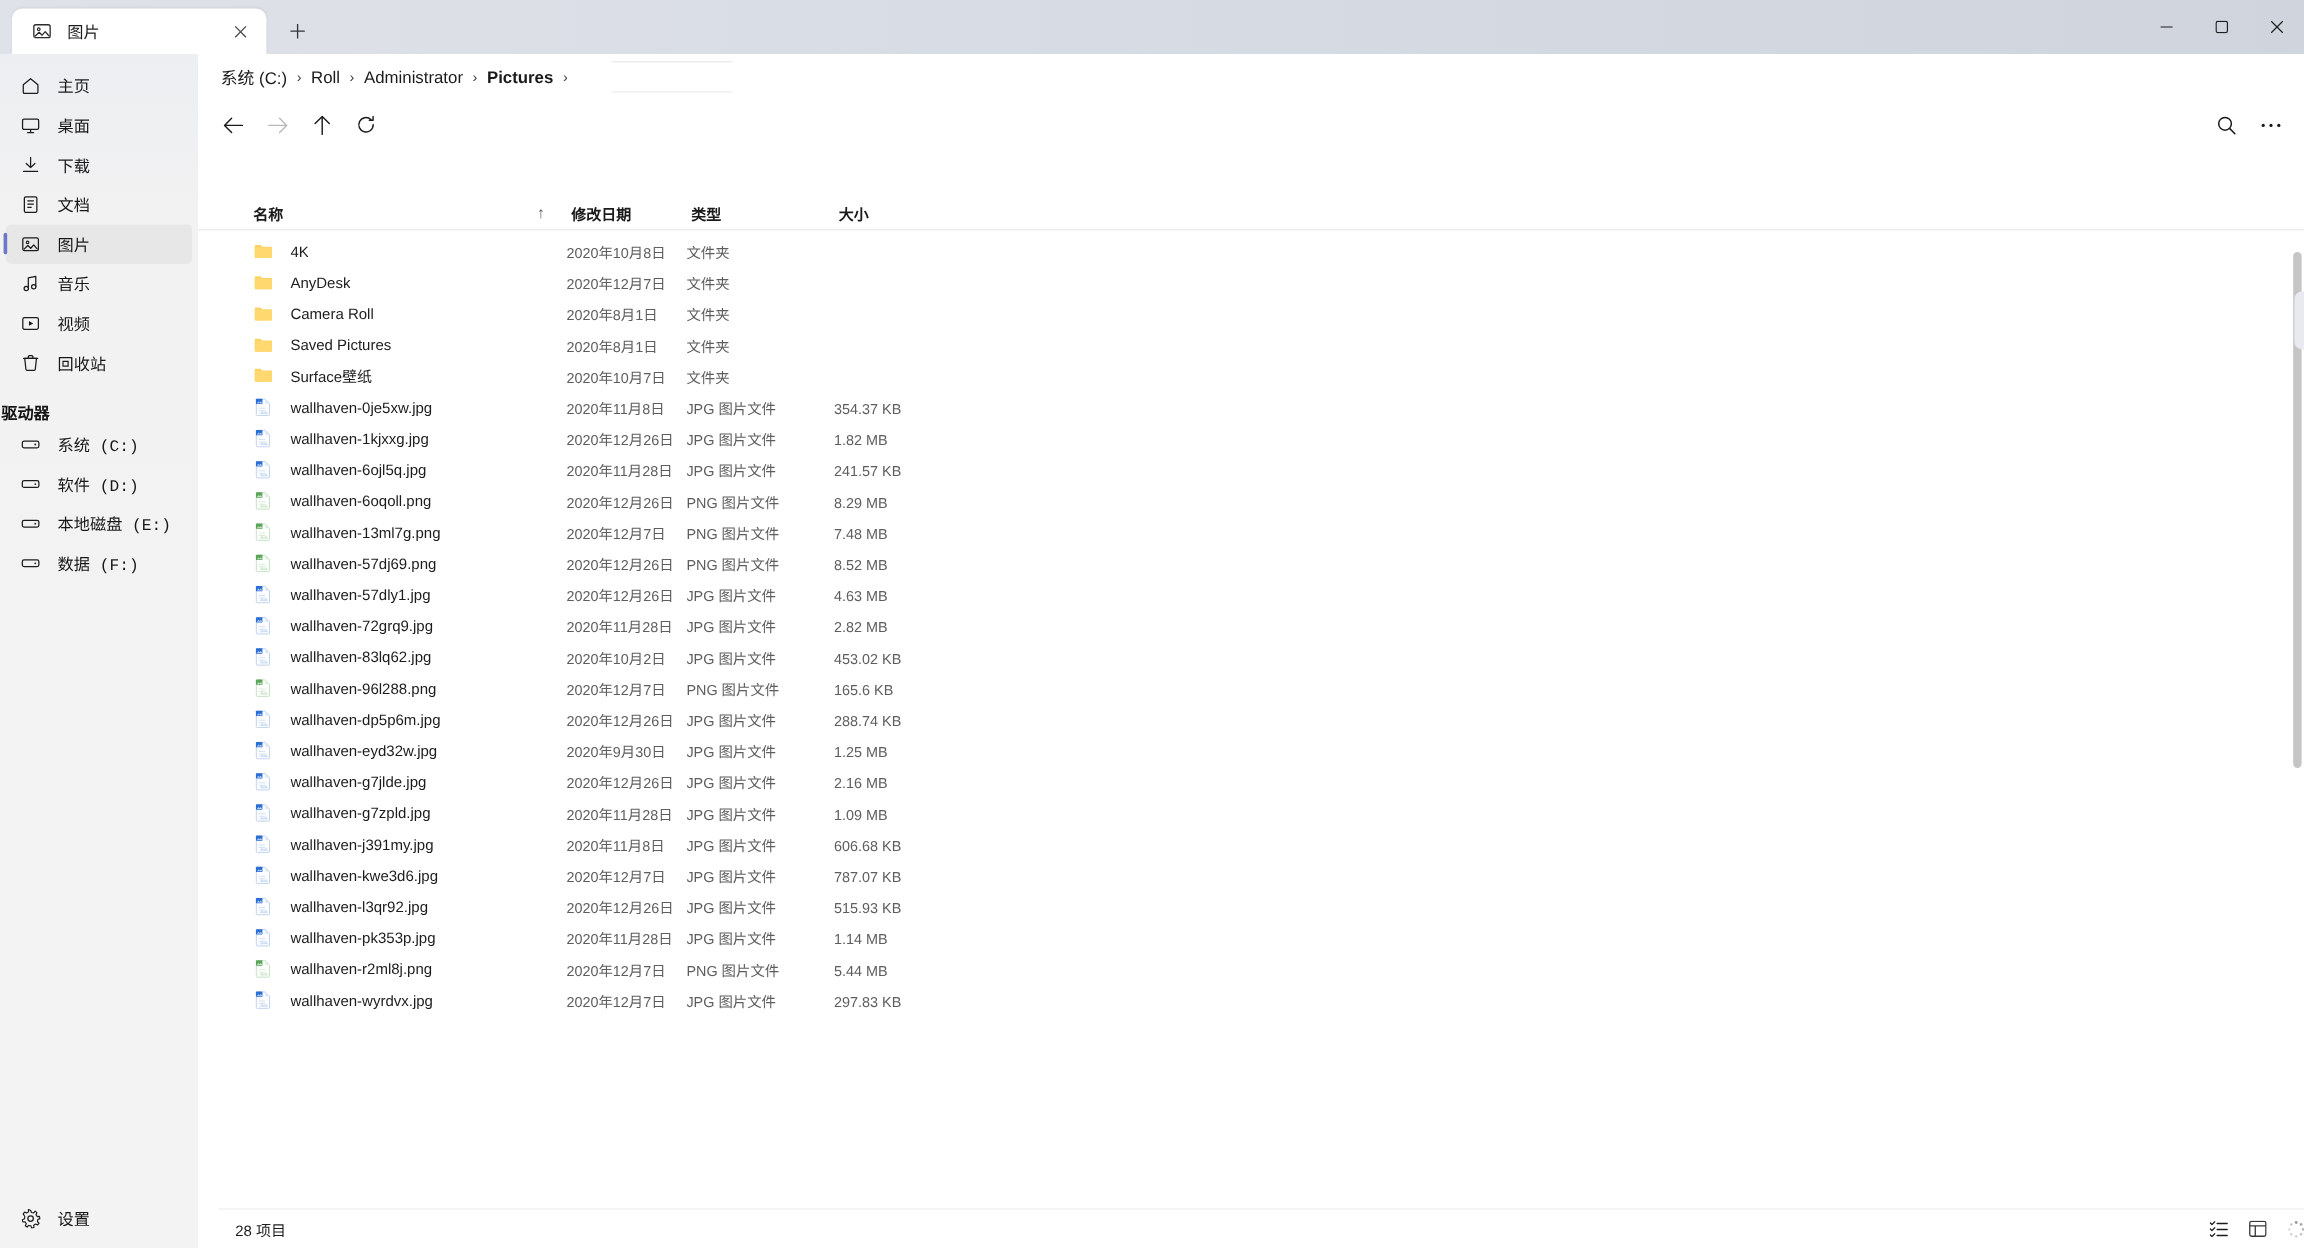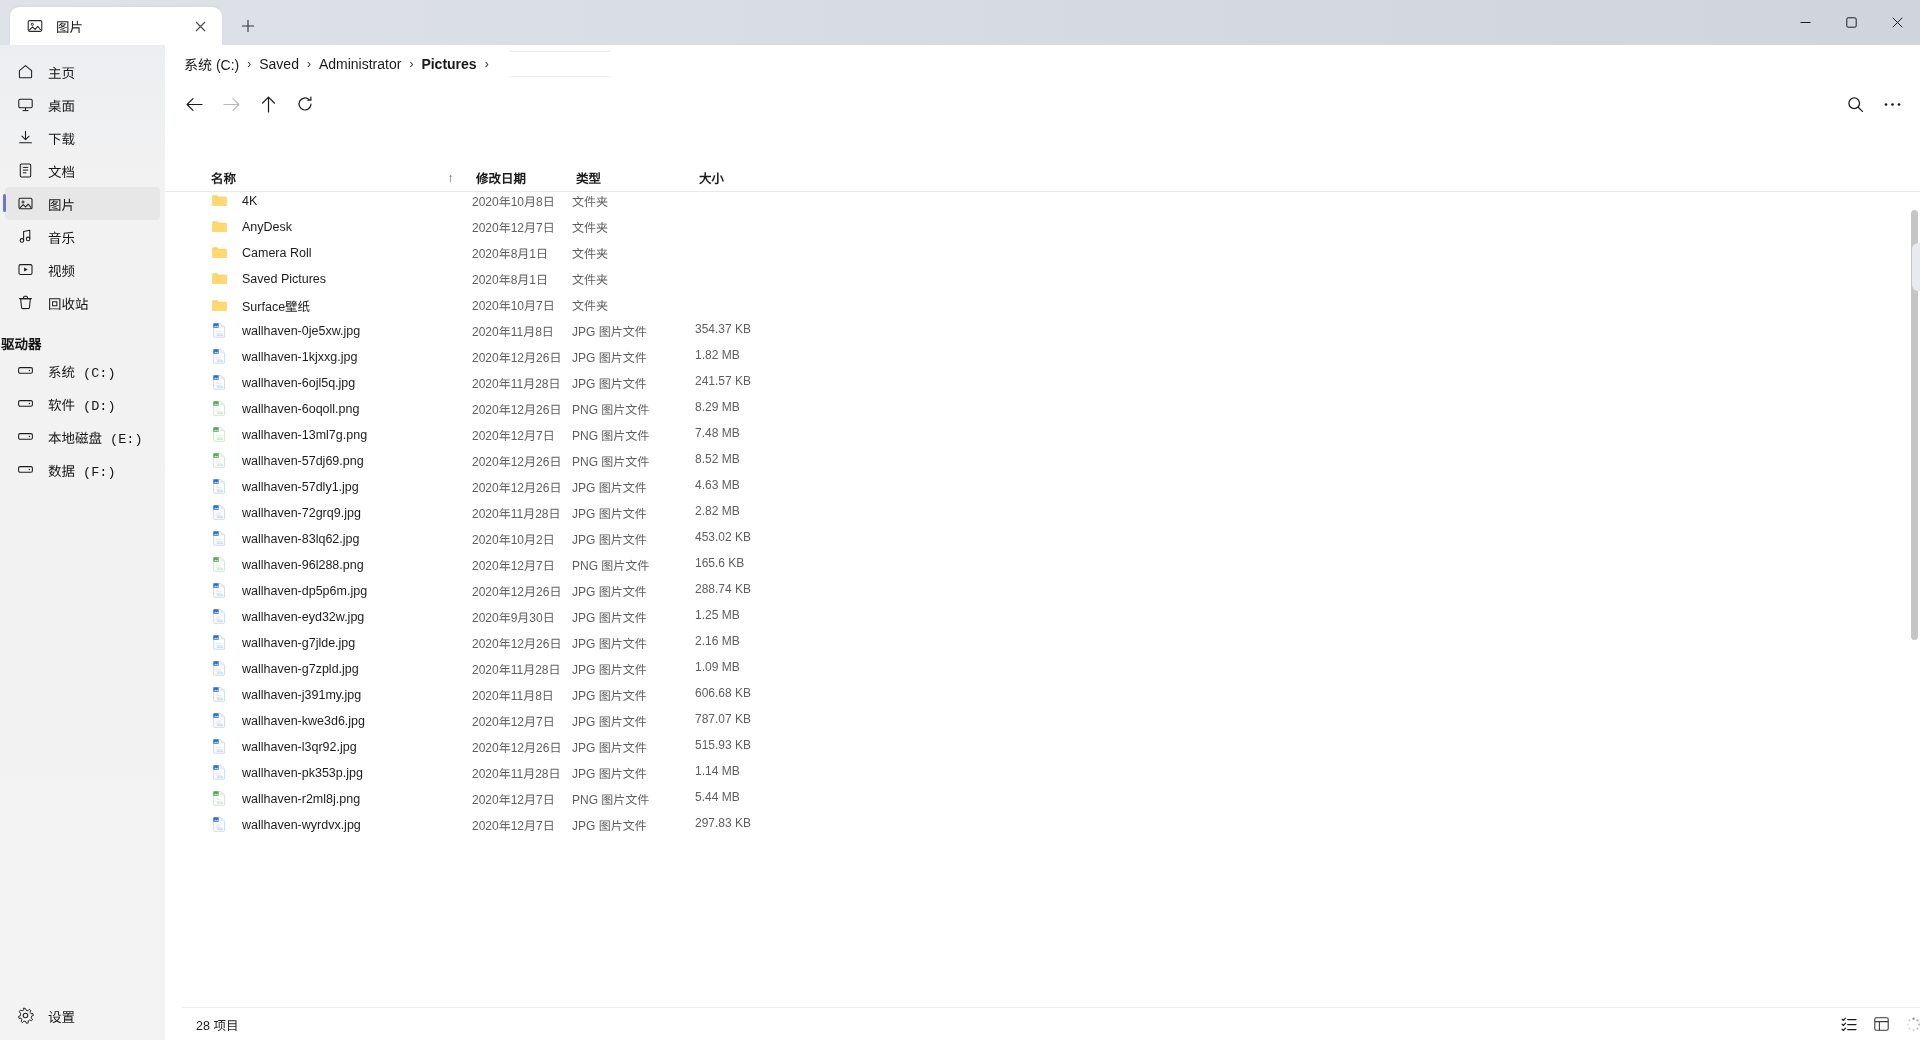--- a/index.html
+++ b/index.html
@@ -145,21 +145,21 @@
   .c-name { width: 265px; }
   .c-date { width: 100px; }
   .c-type { width: 123px; }
   .c-size { width: 120px; }
 
   #filelist {
     position: absolute; left: 0; top: 147px; width: 1755px; height: 670px;
     overflow: hidden;
   }
   .row {
-    display: flex; align-items: flex-start; height: 26px; cursor: default;
+    display: flex; align-items: flex-end; height: 26px; cursor: default;
     margin: 0 6px 0 6px; border-radius: 4px;
   }
   .cell { font-size: 12.5px; color: #1c1c1c; overflow: hidden; white-space: nowrap; }
   .cell.name { width: 265px; display: flex; align-items: center; gap: 14px; padding-left: 4px; }
   .cell.date { width: 100px; color: #5e5e5e; font-size: 12px; }
   .cell.type { width: 123px; color: #5e5e5e; font-size: 12px; }
   .cell.size { width: 120px; color: #5e5e5e; font-size: 12px; }
   .fname { overflow: hidden; text-overflow: ellipsis; }
 
   .ficon { width: 17px; height: 17px; flex: 0 0 17px; }
@@ -392,21 +392,21 @@
         <span class="nav-label">设置</span>
       </div>
     </div>
   </div>
 
   <div id="main">
 
     <div id="breadcrumbbar">
       <span class="crumb">系统 (C:)</span>
       <span class="crumb-sep">›</span>
-      <span class="crumb">Saved</span>
+      <span class="crumb">Roll</span>
       <span class="crumb-sep">›</span>
       <span class="crumb">Administrator</span>
       <span class="crumb-sep">›</span>
       <span class="crumb current">Pictures</span>
       <span class="crumb-sep">›</span>
       <span class="addr-ghost"></span>
     </div>
 
     <div id="toolbar">
       <div class="tb-btn">

